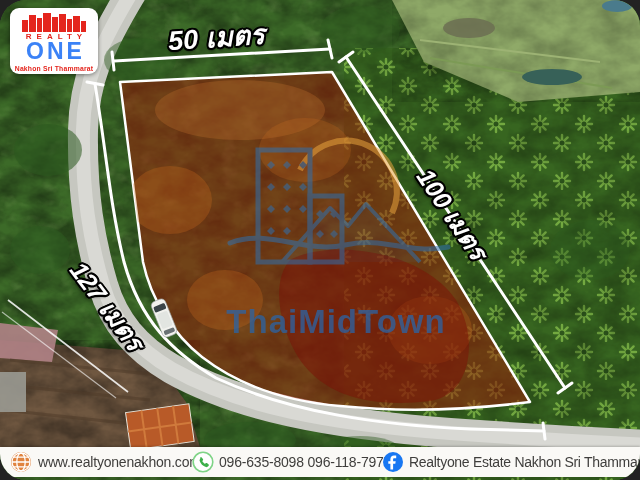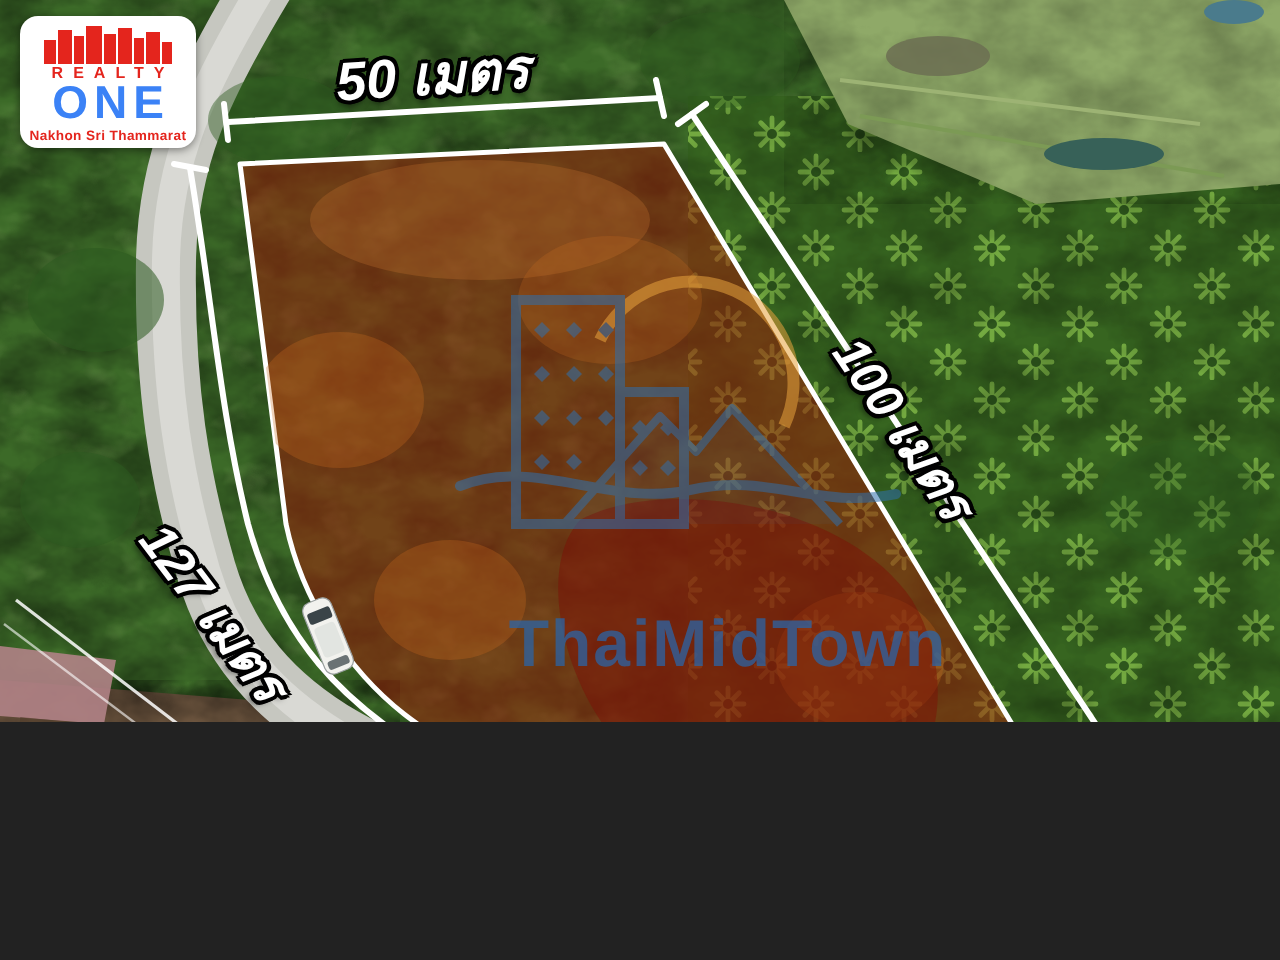--- a/index.html
+++ b/index.html
@@ -1,19 +1,20 @@
 <!DOCTYPE html>
 <html><head>
 <meta charset="utf-8">
 <style>
   html,body{margin:0;padding:0;background:#222;}
   .stage{
-    position:relative;width:640px;height:361px;overflow:hidden;
+    position:relative;width:640px;height:480px;overflow:hidden;
     font-family:"Liberation Sans",sans-serif;
     background:#3c6a28;
+    border-radius:26px;
   }
   .scene{position:absolute;inset:0;}
   
   .logo-card{
     position:absolute;left:10px;top:8px;width:88px;height:64px;
     background:#ffffff;border-radius:9px;
     box-shadow:0 1px 4px rgba(0,0,0,.45);
     display:flex;flex-direction:column;align-items:center;justify-content:center;
     padding-top:2px;
   }
@@ -51,21 +52,20 @@
   
   .wm-abbr{
     position:absolute;left:337px;top:277px;transform:translate(-50%,-50%);
     font-size:32px;font-weight:700;letter-spacing:6px;
     color:rgba(90,115,150,.40);
   }
   .wm-name{
     position:absolute;left:336px;top:322px;transform:translate(-50%,-50%);
     font-size:33px;font-weight:600;letter-spacing:1px;
     color:rgba(43,100,165,.75);
-    margin-left:28px;
   }
   
   .footer{
     position:absolute;left:0;top:447px;width:640px;height:30px;
     background:#faf9f6;box-shadow:0 -1px 2px rgba(0,0,0,.2);
   }
   .footer .f-icon{position:absolute;top:4px;}
   .f-text{
     position:absolute;top:0;height:30px;line-height:30px;
     font-size:14px;font-weight:500;color:#3f3e3c;letter-spacing:-.2px;

